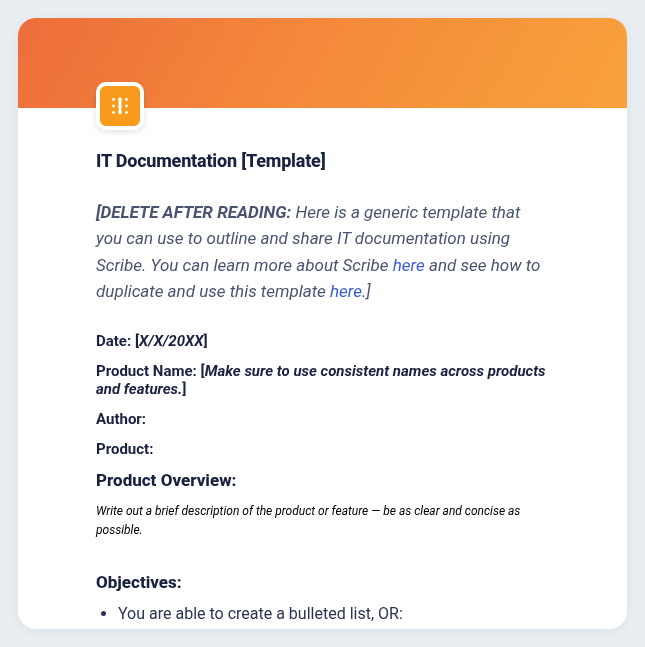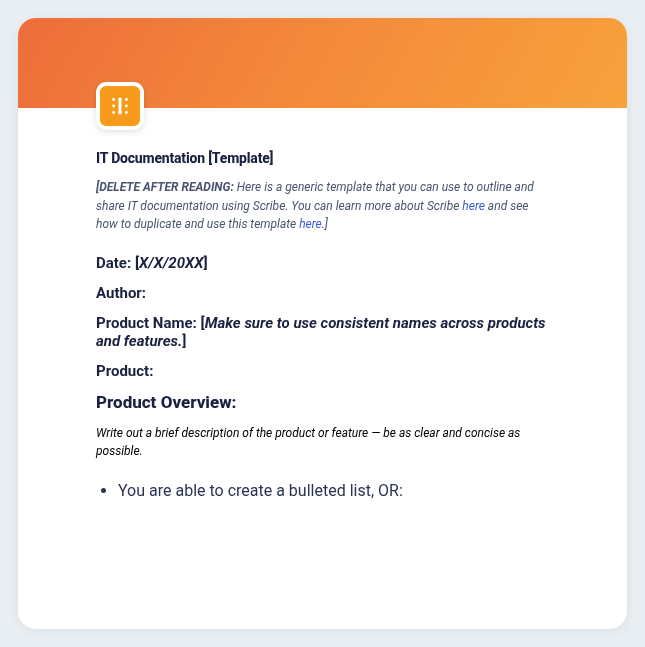--- a/index.html
+++ b/index.html
@@ -34,32 +34,32 @@
       align-items: center;
       justify-content: center;
       box-shadow: 0 2px 6px rgba(0,0,0,0.12);
     }
     .icon-badge svg { width: 22px; height: 22px; }
     .content {
       padding: 20px 78px 40px 78px;
       color: #1e2749;
     }
     h1 {
-      font-size: 14px;
+      font-size: 18px;
       font-weight: 800;
       color: #1a2240;
-      margin-bottom: 12px;
+      margin-bottom: 28px;
       letter-spacing: -0.2px;
     }
     .intro {
       font-style: italic;
-      font-size: 12px;
+      font-size: 17px;
       color: #4a5470;
       line-height: 1.55;
-      margin-bottom: 20px;
+      margin-bottom: 28px;
     }
     .intro em.bold { font-weight: 700; }
     .link { color: #3b5bdb; cursor: pointer; }
     .field {
       font-size: 15px;
       color: #1a2240;
       margin-bottom: 12px;
     }
     .field-label { font-weight: 700; }
     .field-value-italic { font-style: italic; font-weight: 700; }
@@ -114,34 +114,35 @@
 
     <p class="intro">
       <em class="bold">[DELETE AFTER READING:</em><span> Here is a generic template that you can use to outline and share IT documentation using Scribe. You can learn more about Scribe </span><span class="link">here</span><span> and see how to duplicate and use this template </span><span class="link">here</span><span>.]</span>
     </p>
 
     <p class="field">
       <span class="field-label">Date:  [</span><span class="field-value-italic">X/X/20XX</span><span class="field-label">]</span>
     </p>
 
     <p class="field">
-      <span class="field-label">Author:</span>
+      <span class="field-label">Product Name: [</span><span class="field-value-inst">Make sure to use consistent names across products and features.</span><span class="field-label">]</span>
     </p>
 
     <p class="field">
-      <span class="field-label">Product Name: [</span><span class="field-value-inst">Make sure to use consistent names across products and features.</span><span class="field-label">]</span>
+      <span class="field-label">Author:</span>
     </p>
 
 
     <p class="field">
       <span class="field-label">Product:</span>
     </p>
 
     <h2>Product Overview:</h2>
     <p class="section-desc">Write out a brief description of the product or feature —  be as clear and concise as possible.</p>
 
+    <h2 class="objectives">Objectives:</h2>
 
     <ul>
       <li>You are able to create a bulleted list, OR:</li>
     </ul>
 
   </div>
 </div>
 
 </body></html>

